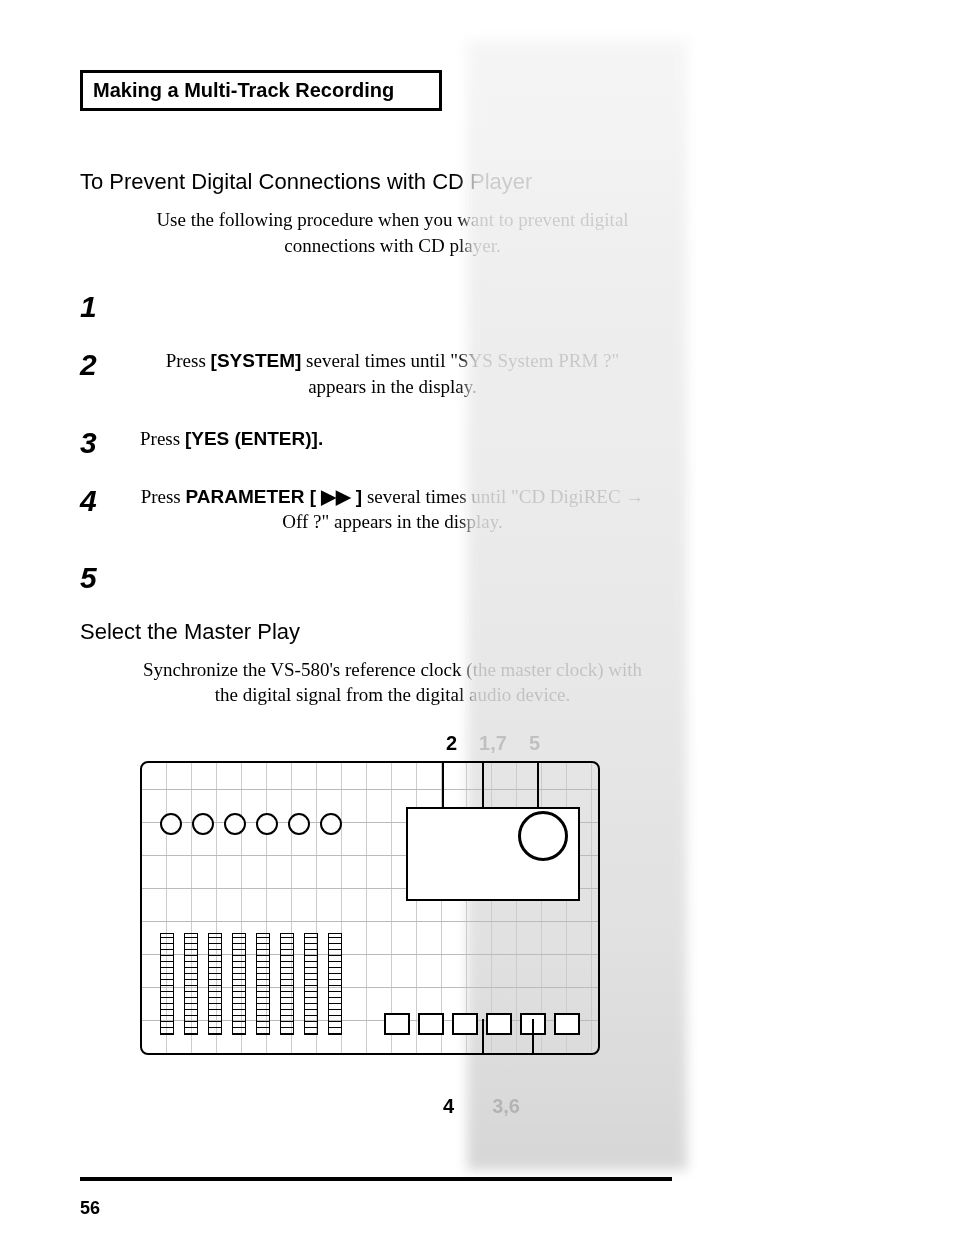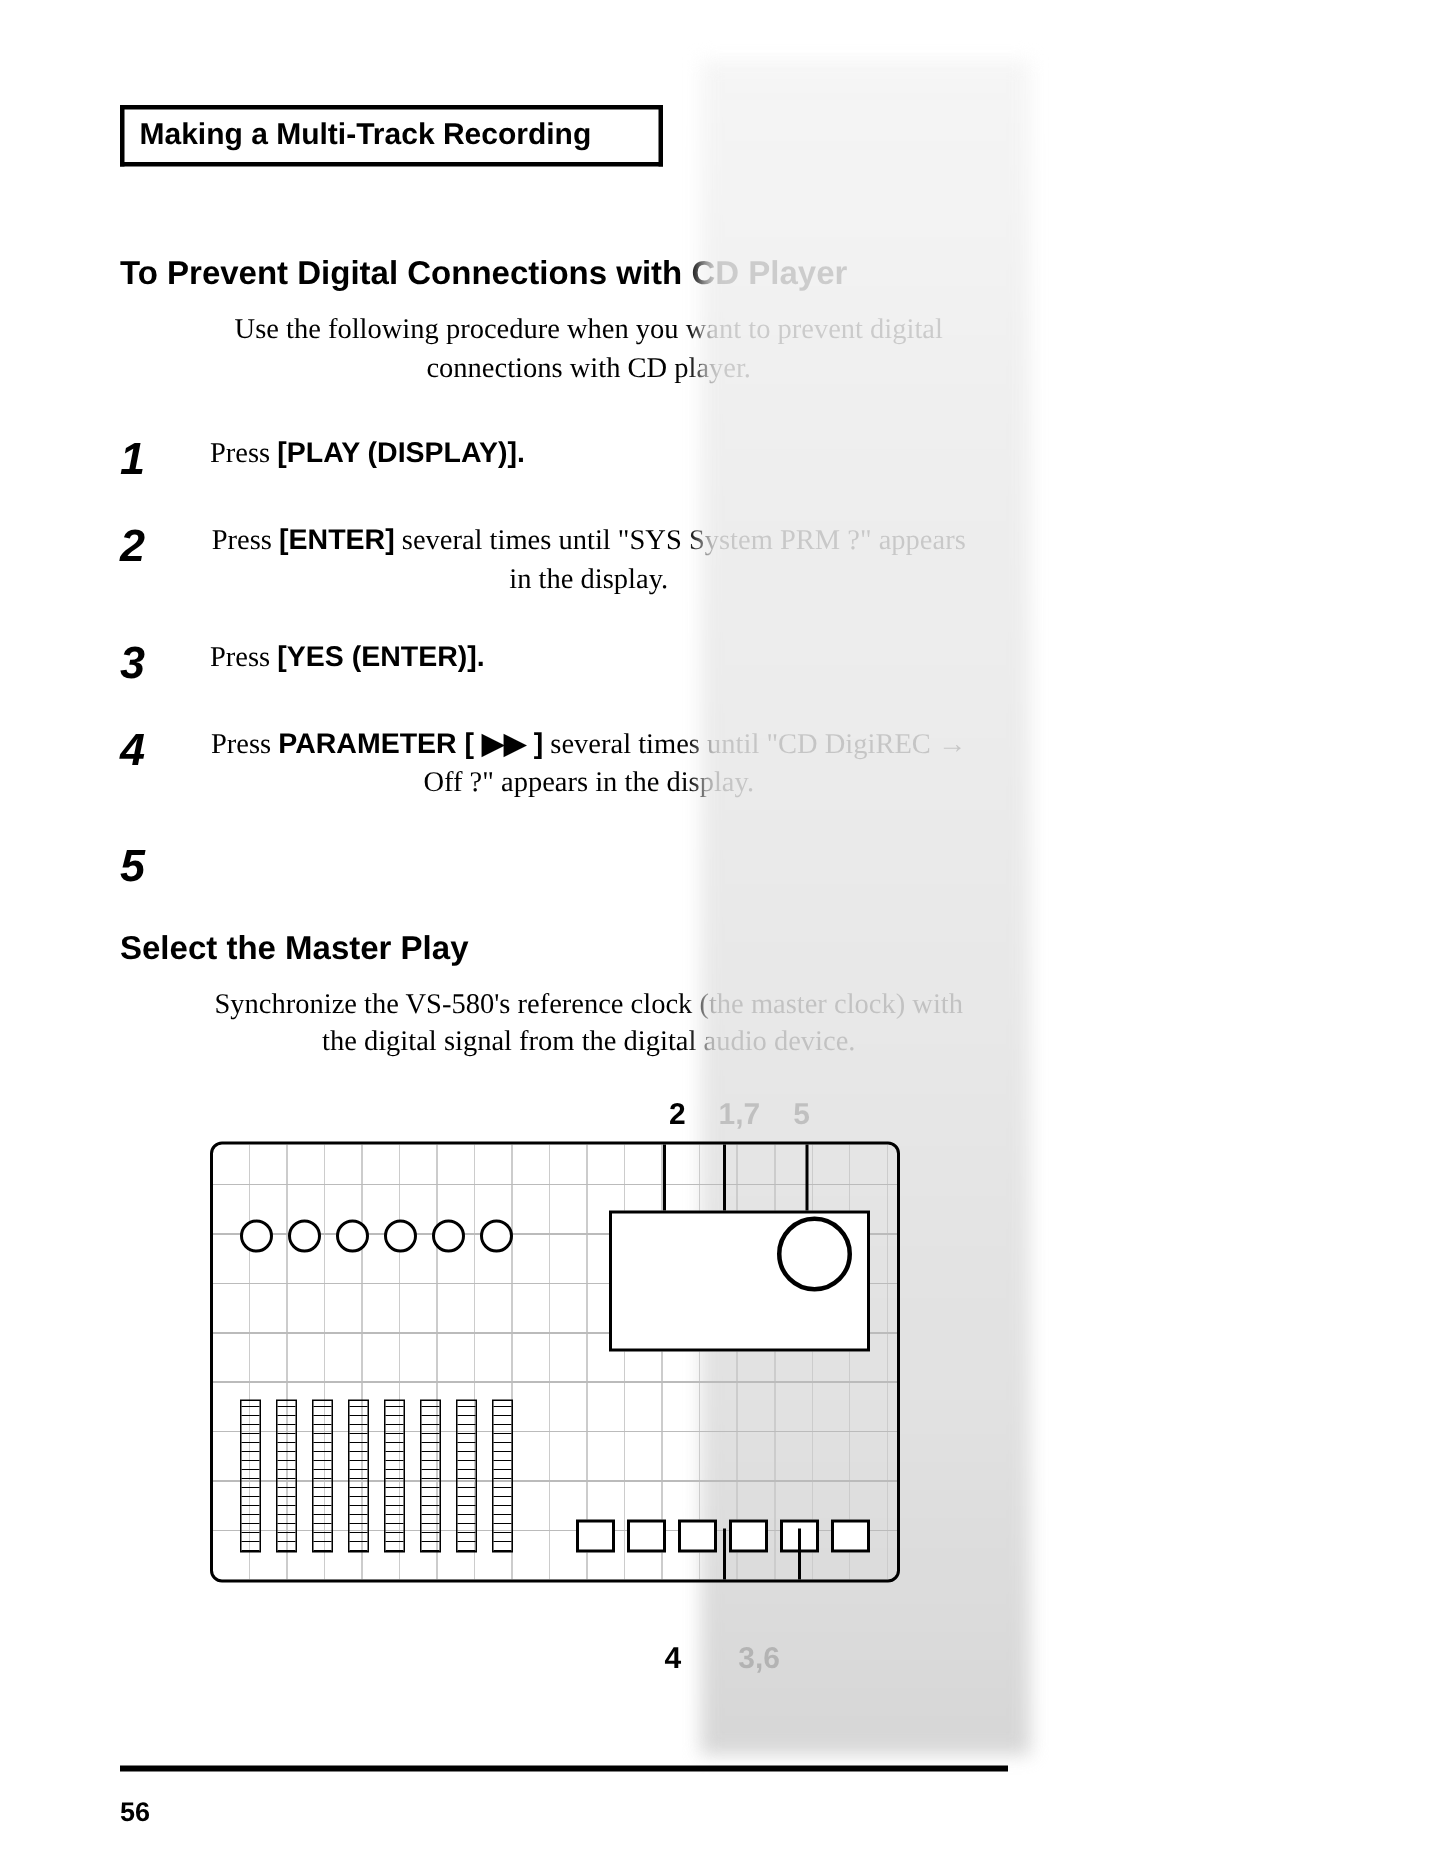--- a/index.html
+++ b/index.html
@@ -48,21 +48,21 @@
     top: -3px;
     bottom: -3px;
     width: 3px;
     background: #000;
   }
   .content {
     width: 565px;
   }
   h2.section-title {
     font-family: Arial, Helvetica, sans-serif;
-    font-weight: 700;
+    font-weight: 400;
     font-size: 22px;
     margin: 0 0 12px 0;
   }
   .intro, .step-body, .sync-intro {
     font-size: 19px;
     line-height: 1.35;
     text-align: center;
   }
   .intro { margin: 0 0 32px 60px; }
   .step {
@@ -177,29 +177,26 @@
     <span>Making a Multi-Track Recording</span>
   </div>
 
   <div class="content">
 
     <h2 class="section-title">To Prevent Digital Connections with CD Player</h2>
     <p class="intro">Use the following procedure when you want to prevent digital connections with CD player.</p>
 
     <div class="step">
       <div class="step-num">1</div>
-      <div class="step-body">
-        <span>Press </span><span class="bold">[PLAY (DISPLAY)].</span><span></span>
-      </div>
     </div>
 
     <div class="step">
       <div class="step-num">2</div>
       <div class="step-body">
-        <span>Press </span><span class="bold">[ENTER]</span><span> several times until "SYS System PRM ?" appears in the display.</span>
+        <span>Press </span><span class="bold">[SYSTEM]</span><span> several times until "SYS System PRM ?" appears in the display.</span>
       </div>
     </div>
 
     <div class="step">
       <div class="step-num">3</div>
       <div class="step-body">
         <span>Press </span><span class="bold">[YES (ENTER)].</span><span></span>
       </div>
     </div>
 

